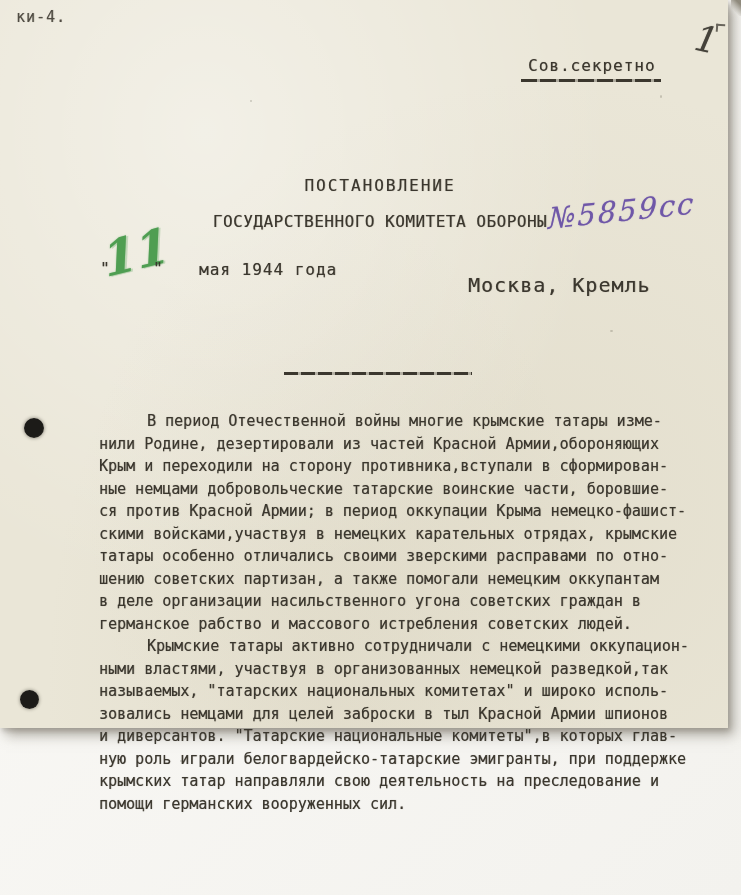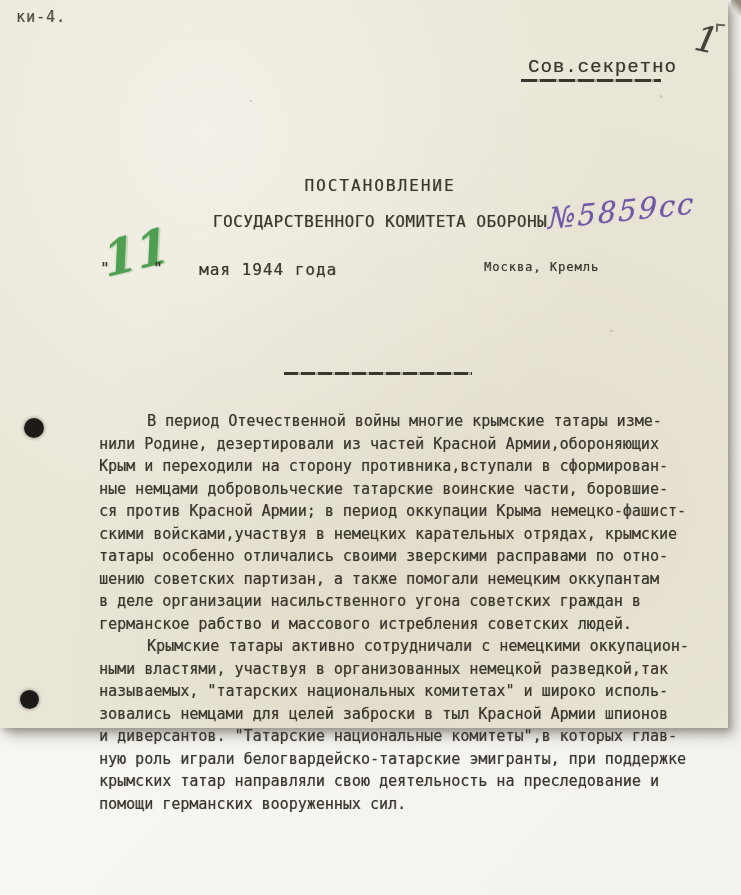--- a/index.html
+++ b/index.html
@@ -19,21 +19,21 @@
       #eae6d7;
     box-shadow: 6px 7px 12px rgba(115,110,96,0.55), 2px 3px 5px rgba(115,110,96,0.35);
   }
   .typed {
     position: absolute;
     color: #3b372e;
     text-shadow: 0.4px 0.4px 0.7px rgba(55,50,40,0.55);
     white-space: nowrap;
   }
   .corner-code { left: 16px; top: 8px; font-size: 15px; letter-spacing: 1px; opacity: 0.88; }
-  .classification { left: 528px; top: 56px; font-size: 19px; letter-spacing: 1px; font-family: Liberation Mono, monospace; }
+  .classification { left: 528px; top: 56px; font-size: 16px; letter-spacing: 1px; }
   .classification-underline {
     position: absolute; left: 521px; top: 79px; width: 140px; height: 3px;
     background: repeating-linear-gradient(90deg, #3b372e 0 16px, rgba(59,55,46,0.35) 16px 19px);
   }
   .heading-block { position: absolute; left: 110px; top: 176px; width: 540px; text-align: center; }
   .heading-line1 { position: relative; display: block; font-size: 16px; letter-spacing: 2px;
     color: #3b372e; text-shadow: 0.4px 0.4px 0.7px rgba(55,50,40,0.55); }
   .heading-line2 { position: relative; display: block; margin-top: 17px; font-size: 16px; letter-spacing: 0.5px;
     color: #3b372e; text-shadow: 0.4px 0.4px 0.7px rgba(55,50,40,0.55); }
   .decree-number {
@@ -46,21 +46,21 @@
   .open-quote  { left: 100px; top: 259px; font-size: 16px; }
   .close-quote { left: 153px; top: 259px; font-size: 16px; }
   .day-handwritten {
     position: absolute; left: 103px; top: 228px;
     font-family: "DejaVu Serif", "Liberation Serif", serif;
     font-style: italic; font-weight: bold; font-size: 48px;
     color: #4f9e52; text-shadow: 0 0 1.5px rgba(79,158,82,0.6), 2px 1px 0 rgba(79,158,82,0.25);
     transform: rotate(-14deg) skewX(-6deg); line-height: 1;
   }
   .date-text  { left: 172px; top: 260px; font-size: 16px; letter-spacing: 1px; margin-left: 27px; }
-  .place-text { left: 468px; top: 260px; font-size: 12px; letter-spacing: 1px; margin-left: 16px; }
+  .place-text { left: 468px; top: 273px; font-size: 20px; letter-spacing: 1px; }
   .doc-title-wrap { position: absolute; left: 110px; top: 349px; width: 540px; text-align: center; }
   .doc-title { font-size: 16px; letter-spacing: 1px; color: #3b372e;
     text-shadow: 0.4px 0.4px 0.7px rgba(55,50,40,0.55); }
   .title-underline {
     position: absolute; left: 284px; top: 372px; width: 188px; height: 3px;
     background: repeating-linear-gradient(90deg, #3b372e 0 14px, rgba(59,55,46,0.3) 14px 17px);
   }
   .body-text { position: absolute; left: 99px; top: 410px; width: 614px; }
   .line {
     height: 22.5px; line-height: 22.5px; font-size: 15px;

